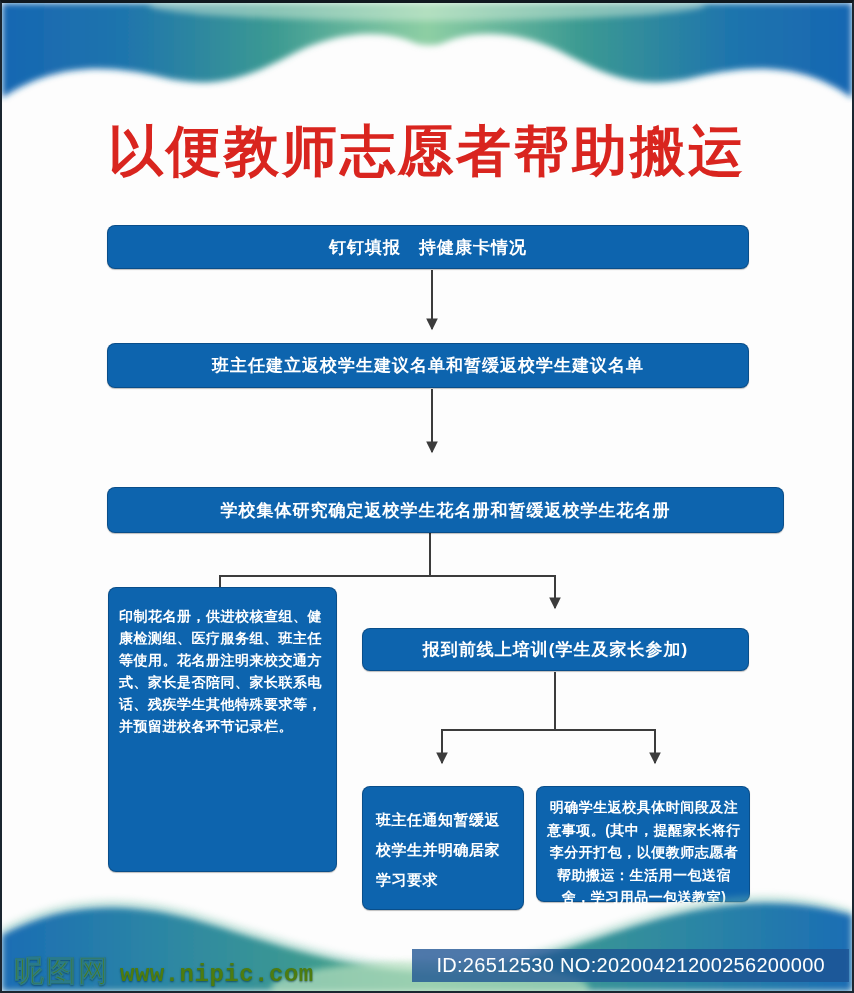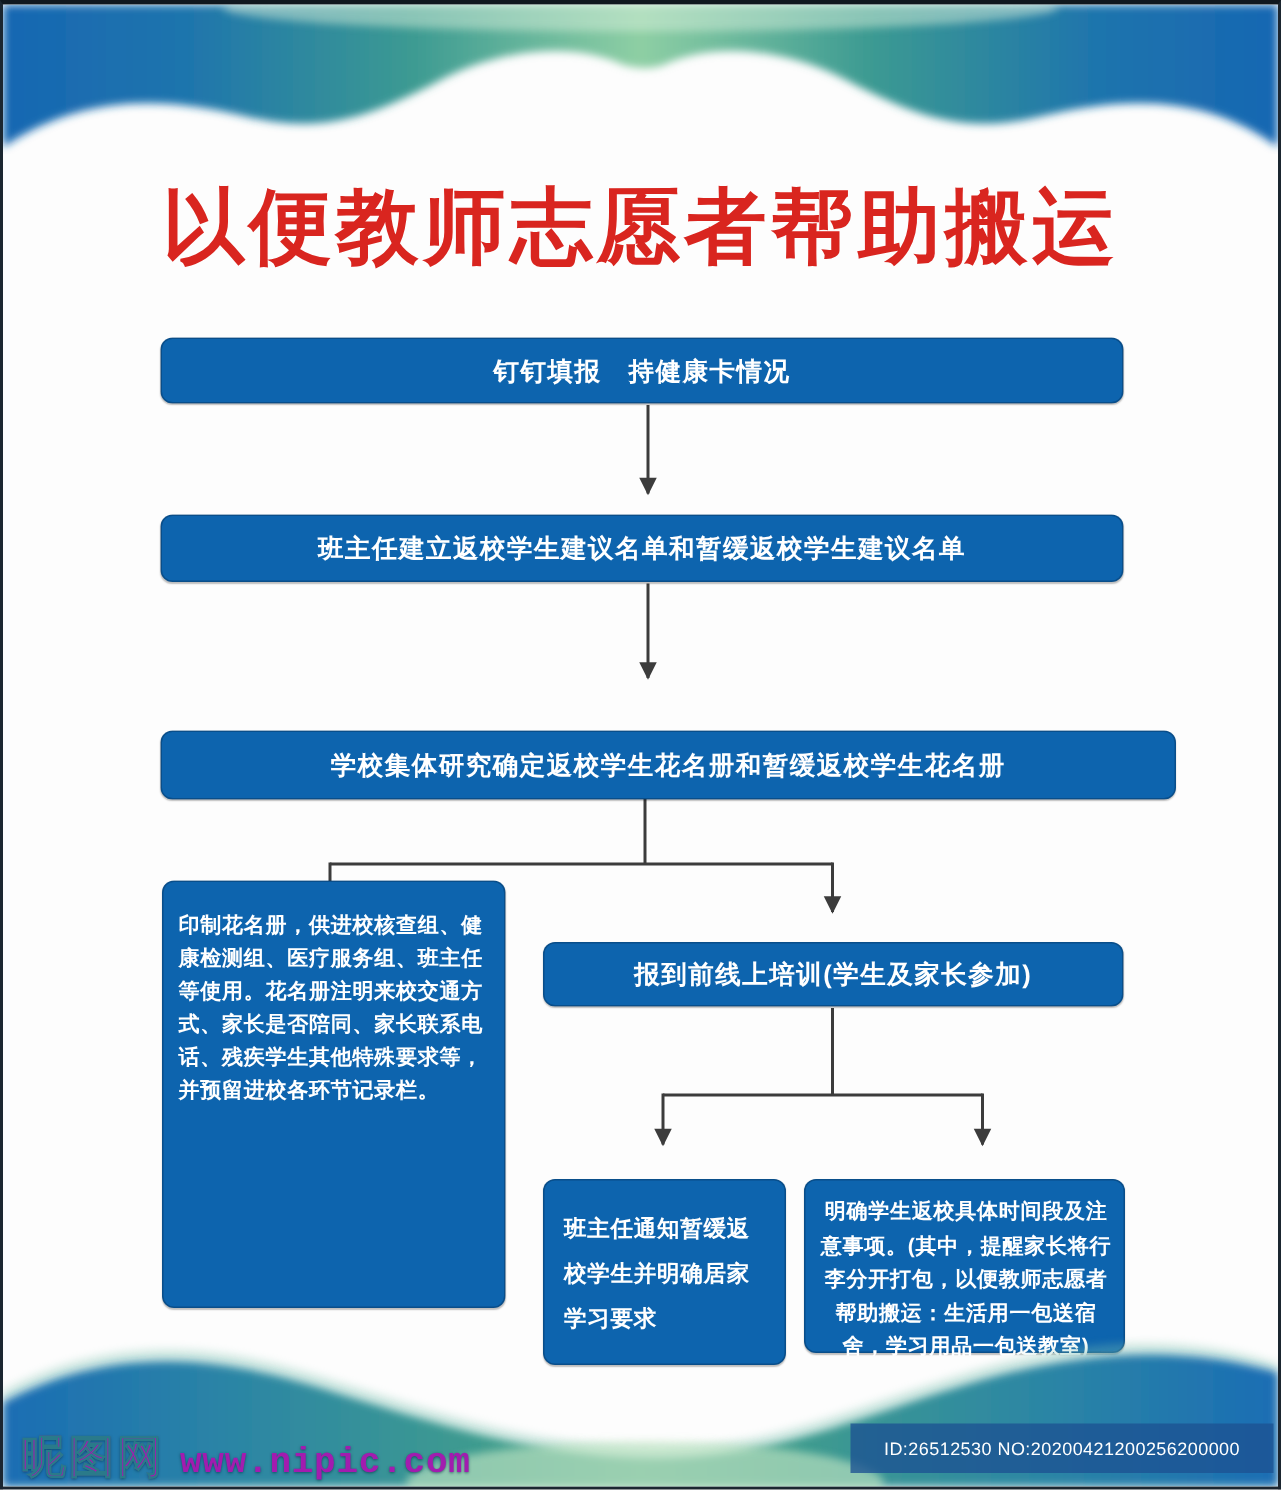--- a/index.html
+++ b/index.html
@@ -36,30 +36,30 @@
   .para{text-align:left;letter-spacing:.5px;}
   #n1{left:105px;top:222px;width:642px;height:44px;}
   #n2{left:105px;top:340px;width:642px;height:45px;}
   #n3{left:105px;top:484px;width:677px;height:46px;}
   #n4{left:106px;top:584px;width:229px;height:285px;padding:17px 9px 0 10px;font-size:14px;line-height:22px;}
   #n5{left:360px;top:625px;width:387px;height:43px;}
   #n6{left:360px;top:783px;width:162px;height:124px;padding:18px 11px 0 13px;font-size:15px;line-height:30px;}
   #n7{left:534px;top:783px;width:214px;height:116px;padding:9px 8px 0 10px;font-size:14px;line-height:22.5px;text-align:center;}
   .site-mark{
     position:absolute;left:12px;top:948px;z-index:5;
-    color:#a21caf;display:flex;align-items:baseline;gap:10px;
+    color:#4d7c0f;display:flex;align-items:baseline;gap:10px;
     text-shadow:0 1px 2px rgba(0,40,60,.6);
   }
   .site-mark .cjk{font-size:30px;font-weight:900;letter-spacing:2px;-webkit-text-stroke:.5px #2a7a8a;}
   .site-mark .url{font-size:24px;font-weight:bold;letter-spacing:.5px;font-family:Liberation Mono, monospace;}
   .id-badge{
     position:absolute;right:3px;top:946px;z-index:5;
-    height:33px;min-width:282px;padding:0 8px;box-sizing:border-box;
+    height:33px;min-width:282px;padding:0 24px;box-sizing:border-box;
     background:rgba(28,82,146,.78);
-    color:#fff;font-size:12px;
+    color:#fff;font-size:20px;
     display:flex;align-items:center;justify-content:center;
     letter-spacing:.3px;
   }
 </style>
 </head>
 <body>
 
 <div class="poster">
 
   <svg class="top-wave" viewBox="0 0 854 100" preserveAspectRatio="none">

